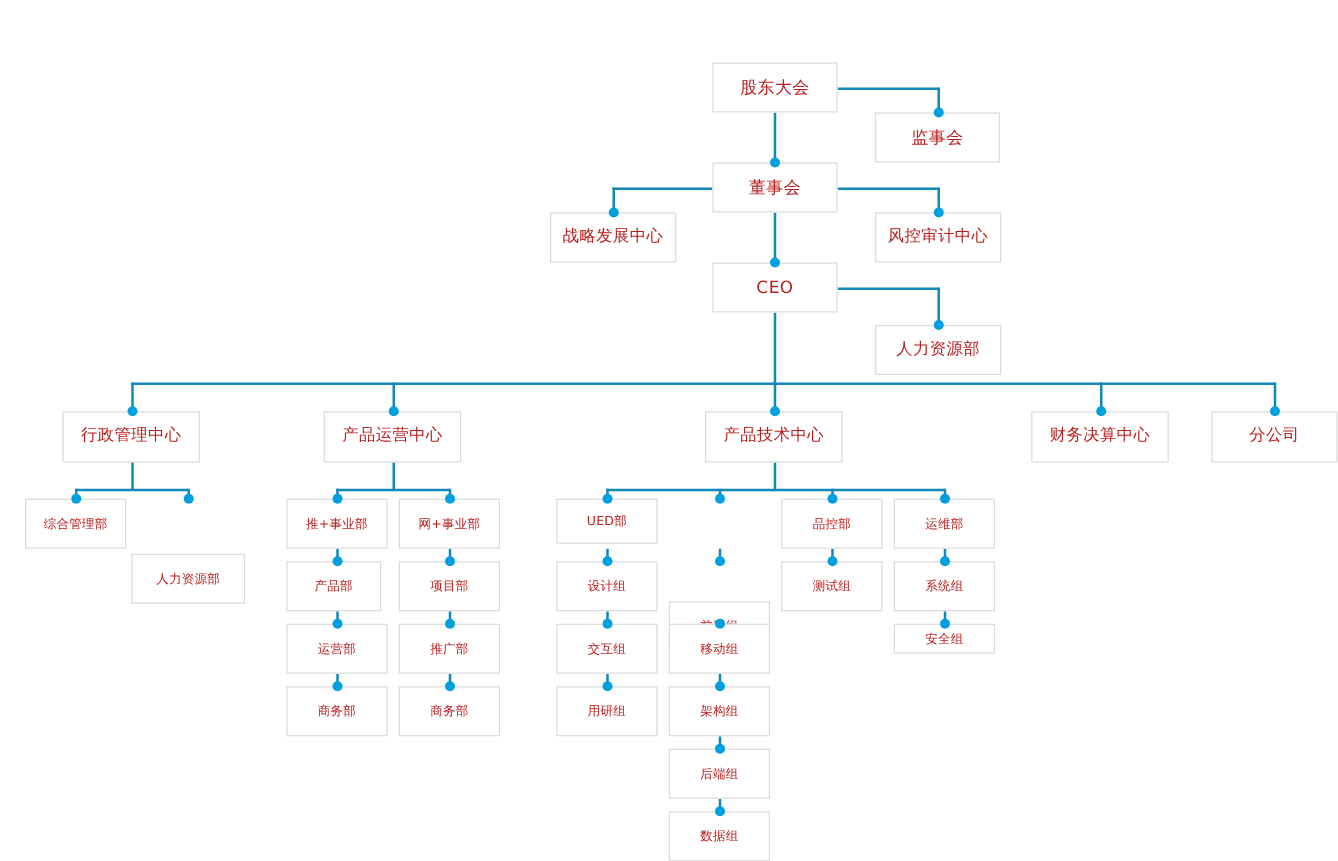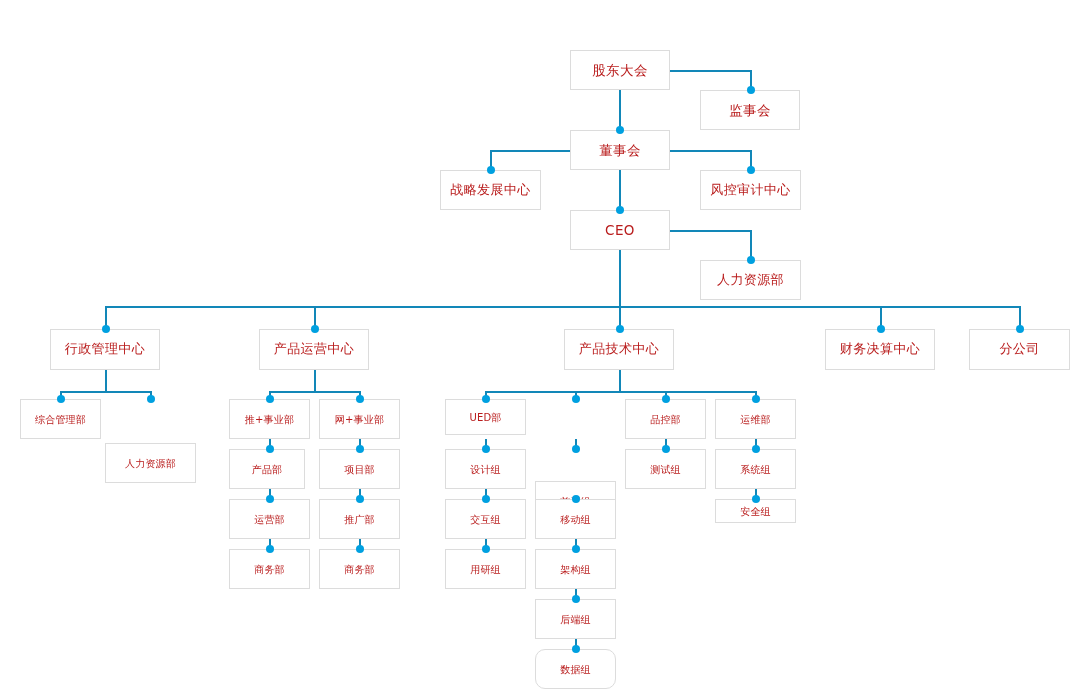--- a/index.html
+++ b/index.html
@@ -194,21 +194,21 @@
 
   <div class="node sm" style="left:445px;top:399px;width:81px;height:36px;">UED部</div>
   <div class="node sm" style="left:445px;top:449px;width:81px;height:40px;">设计组</div>
   <div class="node sm" style="left:445px;top:499px;width:81px;height:40px;">交互组</div>
   <div class="node sm" style="left:445px;top:549px;width:81px;height:40px;">用研组</div>
 
   <div class="node sm" style="left:535px;top:449px;width:81px;height:40px;margin-top:32px;">前端组</div>
   <div class="node sm" style="left:535px;top:499px;width:81px;height:40px;">移动组</div>
   <div class="node sm" style="left:535px;top:549px;width:81px;height:40px;">架构组</div>
   <div class="node sm" style="left:535px;top:599px;width:81px;height:40px;">后端组</div>
-  <div class="node sm" style="left:535px;top:649px;width:81px;height:40px;border-radius:10px;">数据组</div>
+  <div class="node sm" style="left:535px;top:649px;width:81px;height:40px;">数据组</div>
 
   <div class="node sm" style="left:625px;top:399px;width:81px;height:40px;">品控部</div>
   <div class="node sm" style="left:625px;top:449px;width:81px;height:40px;">测试组</div>
 
   <div class="node sm" style="left:715px;top:399px;width:81px;height:40px;">运维部</div>
   <div class="node sm" style="left:715px;top:449px;width:81px;height:40px;">系统组</div>
   <div class="node sm" style="left:715px;top:499px;width:81px;height:24px;">安全组</div>
 
 </div>
 

